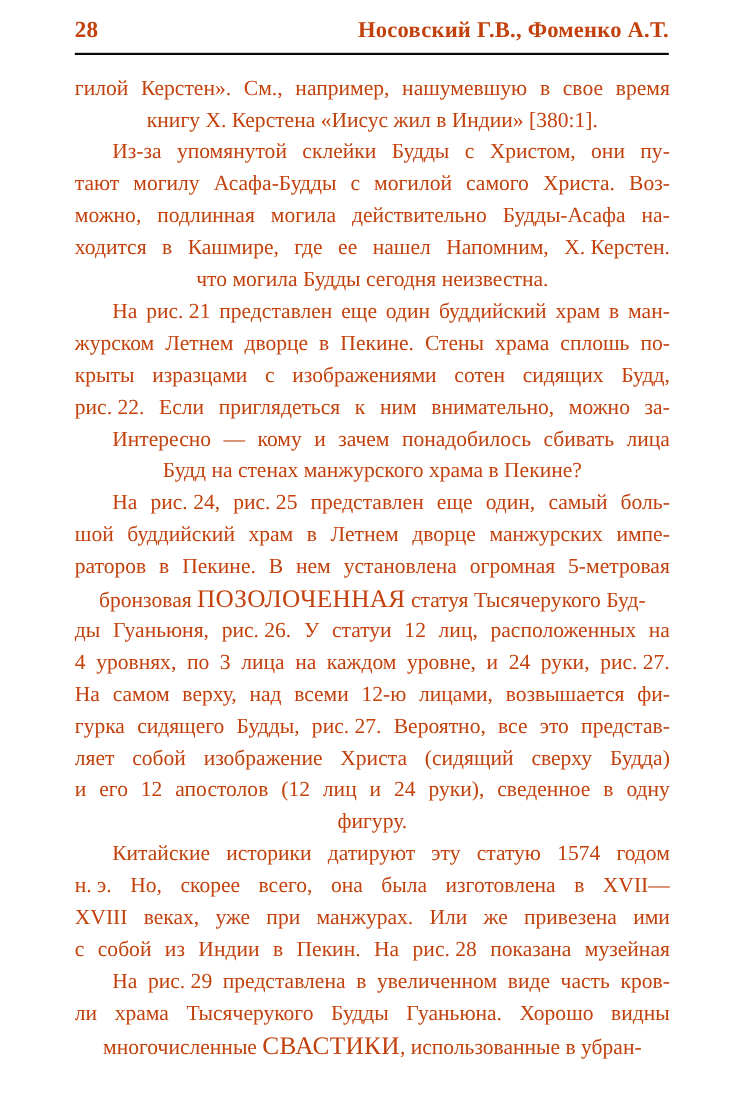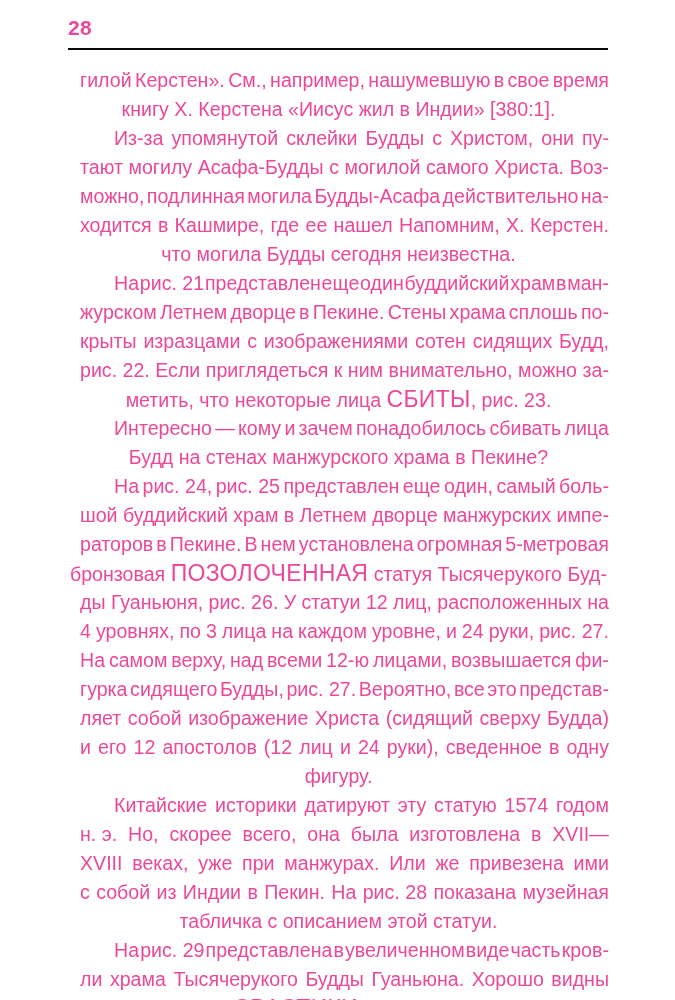--- a/index.html
+++ b/index.html
@@ -8,22 +8,22 @@
     padding: 0;
     background: #ffffff;
   }
 
   .page {
     position: relative;
     width: 675px;
     height: 1000px;
     background: #ffffff;
     overflow: hidden;
-    font-family: Liberation Sans, sans-serif;
-    color: #ec4899;
+    font-family: Liberation Serif, serif;
+    color: #c2410c;
     box-sizing: border-box;
   }
 
   
   .header {
     position: absolute;
     left: 68px;
     right: 67px;
     top: 17px;
     height: 30px;
@@ -71,21 +71,20 @@
     line-height: 29px;
     white-space: nowrap;
     letter-spacing: 0;
   }
 
   
   .line.justify {
     display: flex;
     justify-content: space-between;
     align-items: baseline;
-    margin-left: 12px;
   }
 
   .line.justify > .w {
     display: inline-block;
     white-space: pre;
   }
 
   
   .line.flush {
     display: block;
@@ -107,20 +106,21 @@
     letter-spacing: 0.3px;
   }
 </style>
 </head>
 <body>
 
 <div class="page">
 
   <div class="header">
     <span class="folio">28</span>
+    <span class="running-title">Носовский Г.В., Фоменко А.Т.</span>
   </div>
 
   <div class="head-rule"></div>
 
   <div class="textblock" id="textblock">
       <div class="line justify">
         <span class="w">гилой</span>
         <span class="w">Керстен».</span>
         <span class="w">См.,</span>
         <span class="w">например,</span>
@@ -147,22 +147,22 @@
         <span class="w">с</span>
         <span class="w">могилой</span>
         <span class="w">самого</span>
         <span class="w">Христа.</span>
         <span class="w">Воз-</span>
       </div>
       <div class="line justify">
         <span class="w">можно,</span>
         <span class="w">подлинная</span>
         <span class="w">могила</span>
+        <span class="w">действительно</span>
         <span class="w">Будды-Асафа</span>
-        <span class="w">действительно</span>
         <span class="w">на-</span>
       </div>
       <div class="line justify">
         <span class="w">ходится</span>
         <span class="w">в</span>
         <span class="w">Кашмире,</span>
         <span class="w">где</span>
         <span class="w">ее</span>
         <span class="w">нашел</span>
         <span class="w">Напомним,</span>
@@ -203,21 +203,20 @@
       <div class="line justify">
         <span class="w">рис. 22.</span>
         <span class="w">Если</span>
         <span class="w">приглядеться</span>
         <span class="w">к</span>
         <span class="w">ним</span>
         <span class="w">внимательно,</span>
         <span class="w">можно</span>
         <span class="w">за-</span>
       </div>
-      <div class="line flush"><span>метить, что некоторые лица </span><span class="caps">СБИТЫ</span><span>, рис. 23.</span></div>
       <div class="line indent justify">
         <span class="w">Интересно</span>
         <span class="w">—</span>
         <span class="w">кому</span>
         <span class="w">и</span>
         <span class="w">зачем</span>
         <span class="w">понадобилось</span>
         <span class="w">сбивать</span>
         <span class="w">лица</span>
       </div>
@@ -359,21 +358,20 @@
         <span class="w">собой</span>
         <span class="w">из</span>
         <span class="w">Индии</span>
         <span class="w">в</span>
         <span class="w">Пекин.</span>
         <span class="w">На</span>
         <span class="w">рис. 28</span>
         <span class="w">показана</span>
         <span class="w">музейная</span>
       </div>
-      <div class="line flush"><span>табличка с описанием этой статуи.</span></div>
       <div class="line indent justify">
         <span class="w">На</span>
         <span class="w">рис. 29</span>
         <span class="w">представлена</span>
         <span class="w">в</span>
         <span class="w">увеличенном</span>
         <span class="w">виде</span>
         <span class="w">часть</span>
         <span class="w">кров-</span>
       </div>

